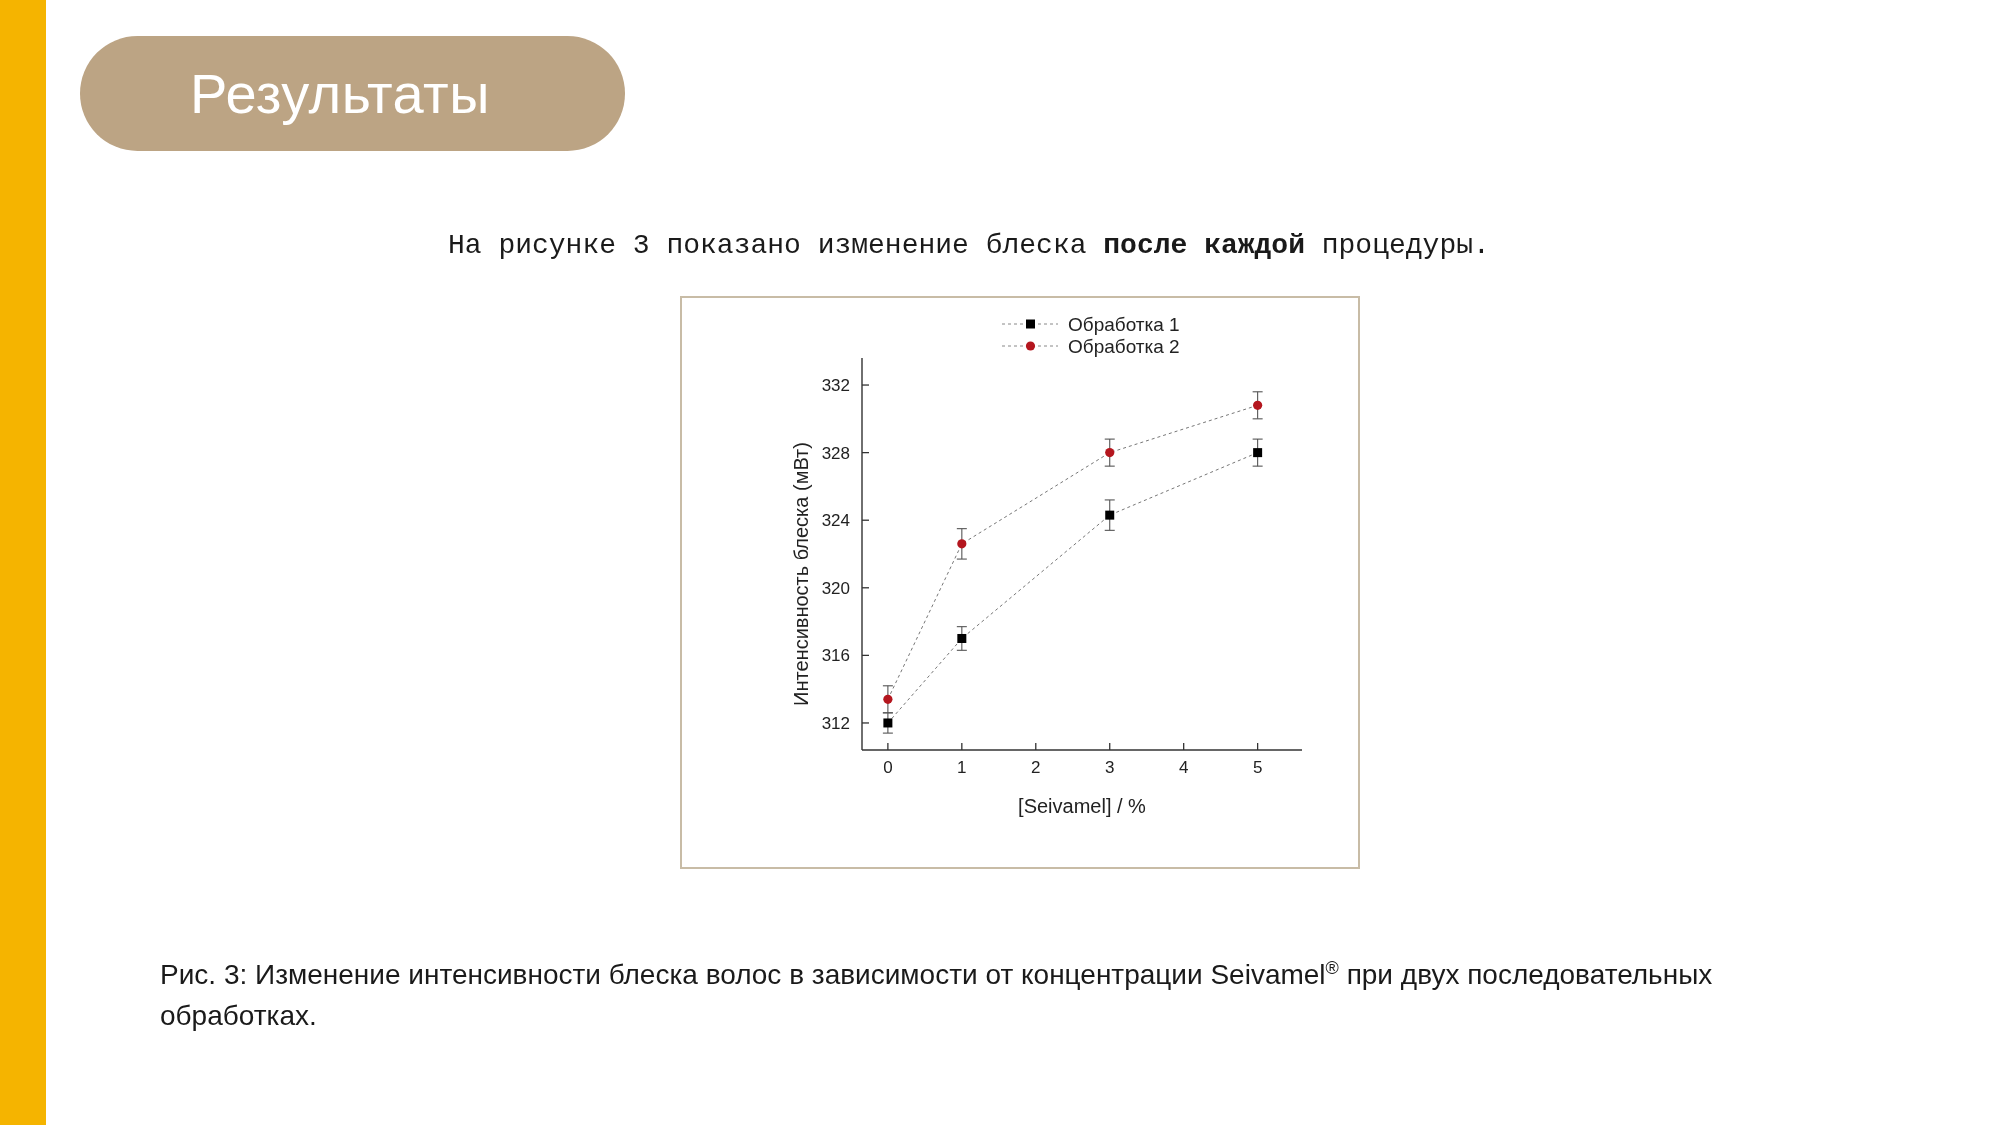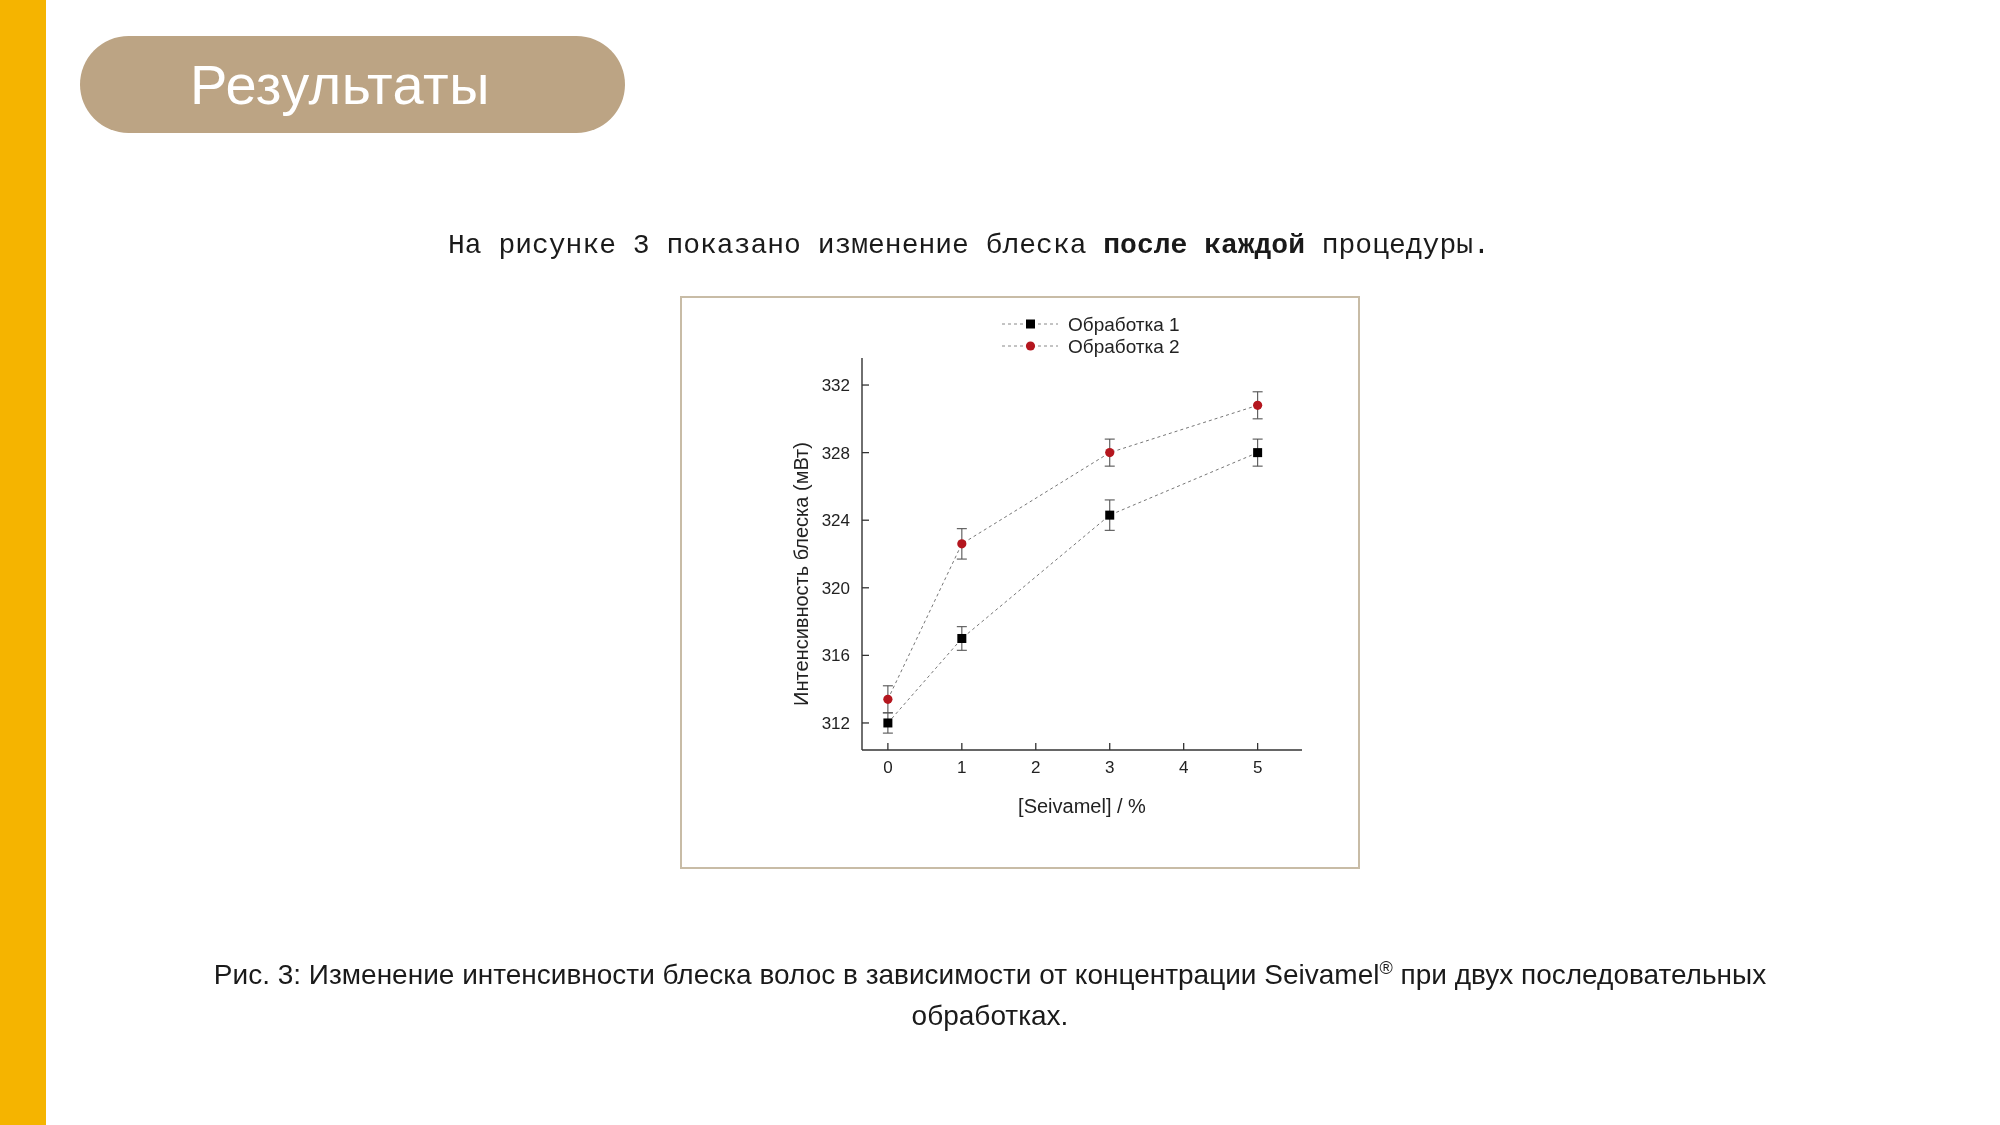--- a/index.html
+++ b/index.html
@@ -20,21 +20,21 @@
     top: 0;
     width: 46px;
     height: 1125px;
     background: #f5b400;
   }
   .title-pill {
     position: absolute;
     left: 80px;
     top: 36px;
     width: 545px;
-    height: 97px;
+    height: 115px;
     border-radius: 58px;
     background: #bca484;
     display: flex;
     align-items: center;
   }
   .title-pill .title-text {
     color: #ffffff;
     font-size: 56px;
     font-weight: 400;
     padding-left: 110px;
@@ -65,27 +65,26 @@
     position: absolute;
     left: 0;
     top: 0;
     width: 676px;
     height: 569px;
   }
   .chart-svg { display: block; }
 
   .caption {
     position: absolute;
-    left: 170px;
+    left: 160px;
     top: 955px;
     width: 1640px;
     font-size: 28px;
     line-height: 1.45;
     color: #1a1a1a;
-    text-align: center;
   }
   .caption sup { font-size: 18px; vertical-align: super; }
 </style>
 </head>
 <body>
 
 <div class="left-bar"></div>
 
 <div class="title-pill">
   <span class="title-text">Результаты</span>

